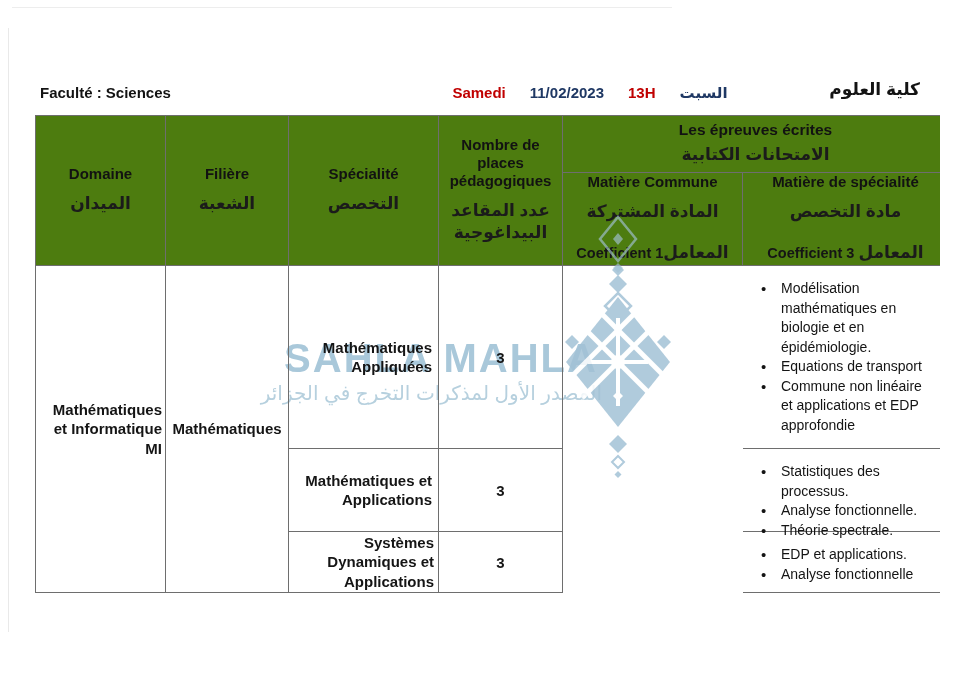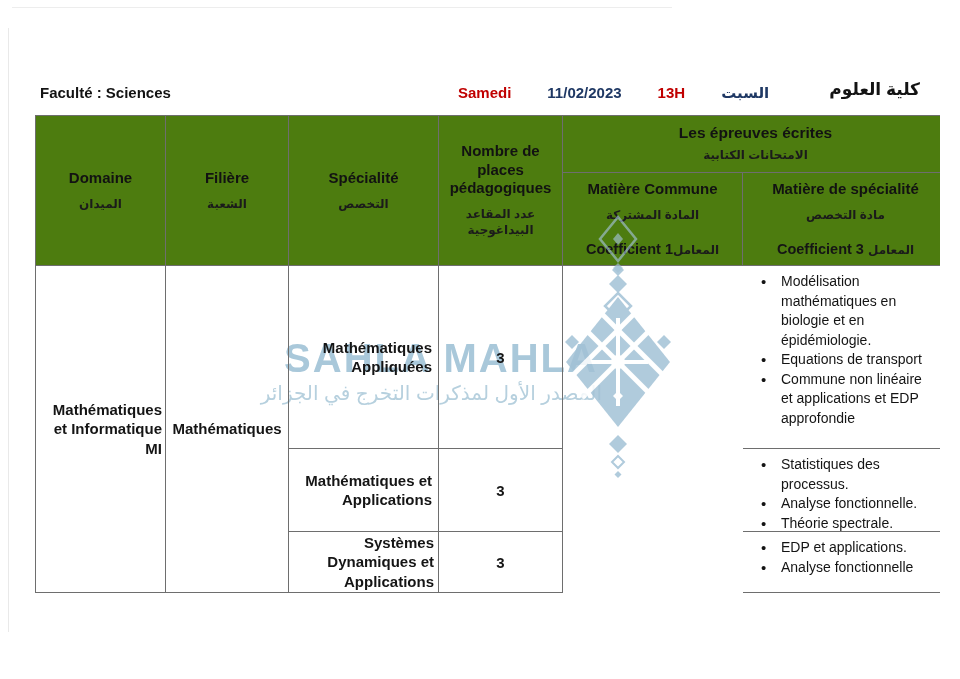--- a/index.html
+++ b/index.html
@@ -7,21 +7,21 @@
     position:relative;width:940px;height:679px;background:#ffffff;overflow:hidden;
     font-family:"Liberation Sans","DejaVu Sans",sans-serif;color:#151515;
   }
   
   .edge-v{position:absolute;left:8px;top:28px;width:1px;height:604px;background:#e9e9e9;}
   .edge-h{position:absolute;left:12px;top:7px;width:660px;height:1px;background:#ededed;}
 
   
   .faculty{position:absolute;left:40px;top:84px;font-size:15px;font-weight:bold;color:#131313;}
   .datebar{position:absolute;left:440px;top:84px;width:300px;text-align:center;font-size:15px;font-weight:bold;white-space:nowrap;}
-  .datebar span{margin:0 18px;}
+  .datebar span{margin:0 12px;}
   .red{color:#c00000;}
   .navy{color:#1f3864;}
   .kuliya{position:absolute;right:20px;top:79px;font-size:17px;font-weight:bold;color:#131313;}
 
   
   .wm-text{position:absolute;left:280px;top:336px;width:322px;text-align:center;z-index:1;pointer-events:none;}
   .wm-latin{font-size:40px;font-weight:bold;letter-spacing:2px;color:#a9c8da;white-space:nowrap;}
   .wm-ar{font-size:20px;color:#b6d0de;margin-top:0px;white-space:nowrap;}
   .wm-logo{position:absolute;left:558px;top:222px;z-index:1;opacity:0.85;pointer-events:none;}
   .wm-logo-top{position:absolute;left:596px;top:213px;z-index:3;opacity:0.65;pointer-events:none;}
@@ -35,21 +35,21 @@
     border-left:1px solid #6e6e6e;border-top:1px solid #6e6e6e;
   }
   .cell{
     border-right:1px solid #6e6e6e;border-bottom:1px solid #6e6e6e;
     display:flex;flex-direction:column;align-items:center;justify-content:center;
     text-align:center;box-sizing:border-box;
   }
   .hd{background:#4d7c0f;}
   .body-cell{background:transparent;}
   .fr{font-weight:bold;font-size:15px;color:#121212;line-height:1.22;}
-  .ar{font-size:12px;font-weight:600;color:#1b1b1b;direction:rtl;line-height:1.35;}
+  .ar{font-size:17px;font-weight:600;color:#1b1b1b;direction:rtl;line-height:1.35;}
   .gap8{margin-top:9px;}
   .coefline{margin-top:18px;font-size:14.5px;font-weight:bold;white-space:nowrap;}
   .coefline .ar-inline{font-weight:700;}
   .h-domaine{grid-area:1/1/3/2;text-align:right;}
   .h-filiere{grid-area:1/2/3/3;}
   .h-spec{grid-area:1/3/3/4;}
   .h-places{grid-area:1/4/3/5;padding:16px 4px;}
   .h-epreuves{grid-area:1/5/2/7;}
   .h-commune{grid-area:2/5/3/6;}
   .h-despec{grid-area:2/6/3/7;}
@@ -58,21 +58,21 @@
   .b-spec1{grid-area:3/3/4/4;padding:0 6px;}
   .b-n1{grid-area:3/4/4/5;}
   .b-spec2{grid-area:4/3/5/4;padding:0 6px;}
   .b-n2{grid-area:4/4/5/5;}
   .b-spec3{grid-area:5/3/6/4;padding:0 4px;}
   .b-n3{grid-area:5/4/6/5;}
   .b-commune{grid-area:3/5/6/6;align-items:flex-start;padding:10px 16px 8px 22px;}
   .b-ms1{grid-area:3/6/4/7;}
   .b-ms2{grid-area:4/6/5/7;}
   .b-ms3{grid-area:5/6/6/7;}
-  .ms{align-items:flex-start;justify-content:flex-start;padding:6px 14px 4px 18px;}
+  .ms{align-items:flex-start;justify-content:flex-start;padding:6px 14px 4px 18px;margin-top:7px;}
   .blist{display:flex;flex-direction:column;text-align:left;}
   .b-item{display:flex;font-size:14px;line-height:19.5px;color:#141414;text-align:left;}
   .b-item::before{content:"\2022";flex:0 0 20px;font-size:15px;}
   .num{font-weight:bold;font-size:15px;}
   .bold-body{font-weight:bold;font-size:15px;line-height:1.3;text-align:right;}
 </style>
 </head>
 <body>
 
 <div class="canvas">

